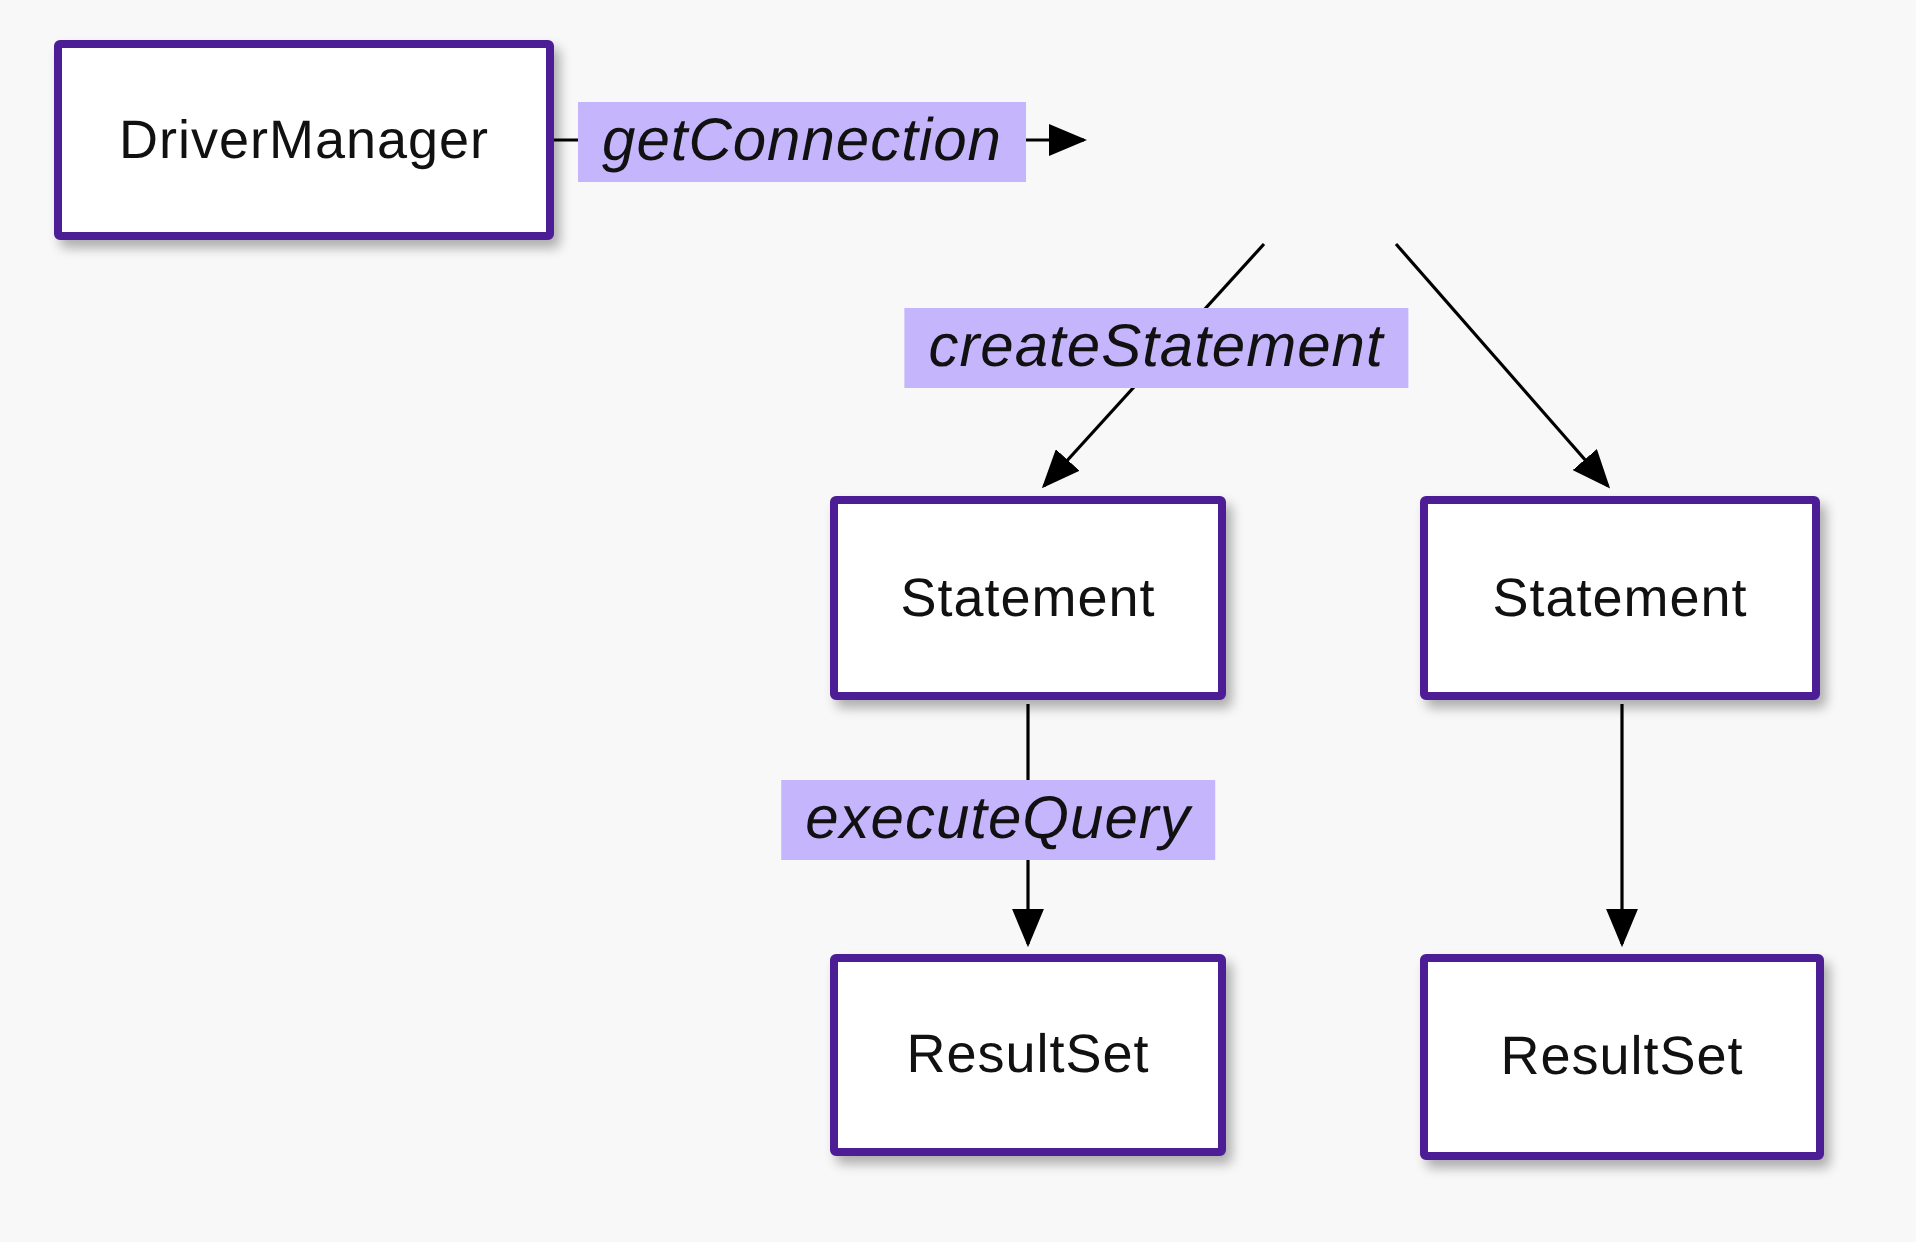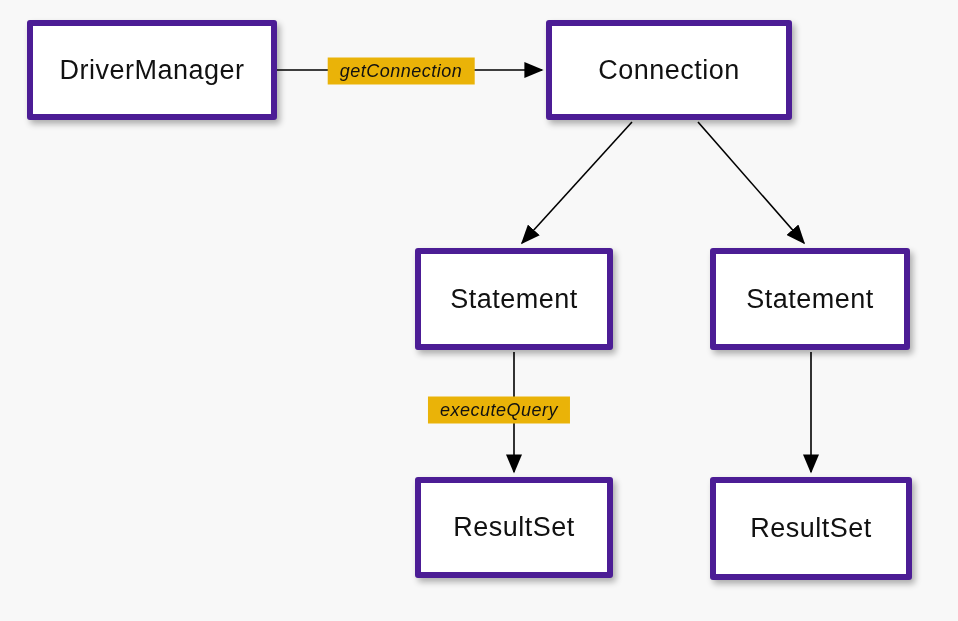--- a/index.html
+++ b/index.html
@@ -18,39 +18,39 @@
     position: absolute;
     left: 0;
     top: 0;
     width: 958px;
     height: 621px;
   }
   .node {
     position: absolute;
     box-sizing: border-box;
     background: #ffffff;
-    border: 6px solid #4c1d95;
+    border: 4px solid #4c1d95;
     border-radius: 3px;
     box-shadow: 3px 4px 6px rgba(0,0,0,0.30);
     display: flex;
     align-items: center;
     justify-content: center;
   }
   .node span {
     font-size: 27px;
     color: #111111;
     letter-spacing: 0.5px;
     white-space: nowrap;
   }
   .edge-label {
     position: absolute;
     transform: translate(-50%, -50%);
-    background: #eab308;
+    background: #c4b5fd;
     padding: 3px 12px;
-    font-size: 18px;
+    font-size: 30px;
     font-style: italic;
     color: #111111;
     letter-spacing: 0.5px;
     white-space: nowrap;
   }
   
   .n-drivermanager { left: 27px;  top: 20px;  width: 250px; height: 100px; }
   .n-connection    { left: 546px; top: 20px;  width: 246px; height: 100px; }
   .n-statement-l   { left: 415px; top: 248px; width: 198px; height: 102px; }
   .n-statement-r   { left: 710px; top: 248px; width: 200px; height: 102px; }
@@ -76,38 +76,36 @@
     <line x1="632" y1="122" x2="522" y2="243" stroke="#000000" stroke-width="1.6" marker-end="url(#arrow)"></line>
     <line x1="698" y1="122" x2="804" y2="243" stroke="#000000" stroke-width="1.6" marker-end="url(#arrow)"></line>
     <line x1="514" y1="352" x2="514" y2="472" stroke="#000000" stroke-width="1.6" marker-end="url(#arrow)"></line>
     <line x1="811" y1="352" x2="811" y2="472" stroke="#000000" stroke-width="1.6" marker-end="url(#arrow)"></line>
   </svg>
 
   <div class="node n-drivermanager">
     <span>DriverManager</span>
   </div>
 
-  <div class="node n-connection">
-    <span>Connection</span>
-  </div>
 
   <div class="node n-statement-l">
     <span>Statement</span>
   </div>
 
   <div class="node n-statement-r">
     <span>Statement</span>
   </div>
 
   <div class="node n-resultset-l">
     <span>ResultSet</span>
   </div>
 
   <div class="node n-resultset-r">
     <span>ResultSet</span>
   </div>
 
   <div class="edge-label l-getconnection">getConnection</div>
 
+  <div class="edge-label l-createstatement">createStatement</div>
 
   <div class="edge-label l-executequery">executeQuery</div>
 
 </div>
 
 </body></html>

